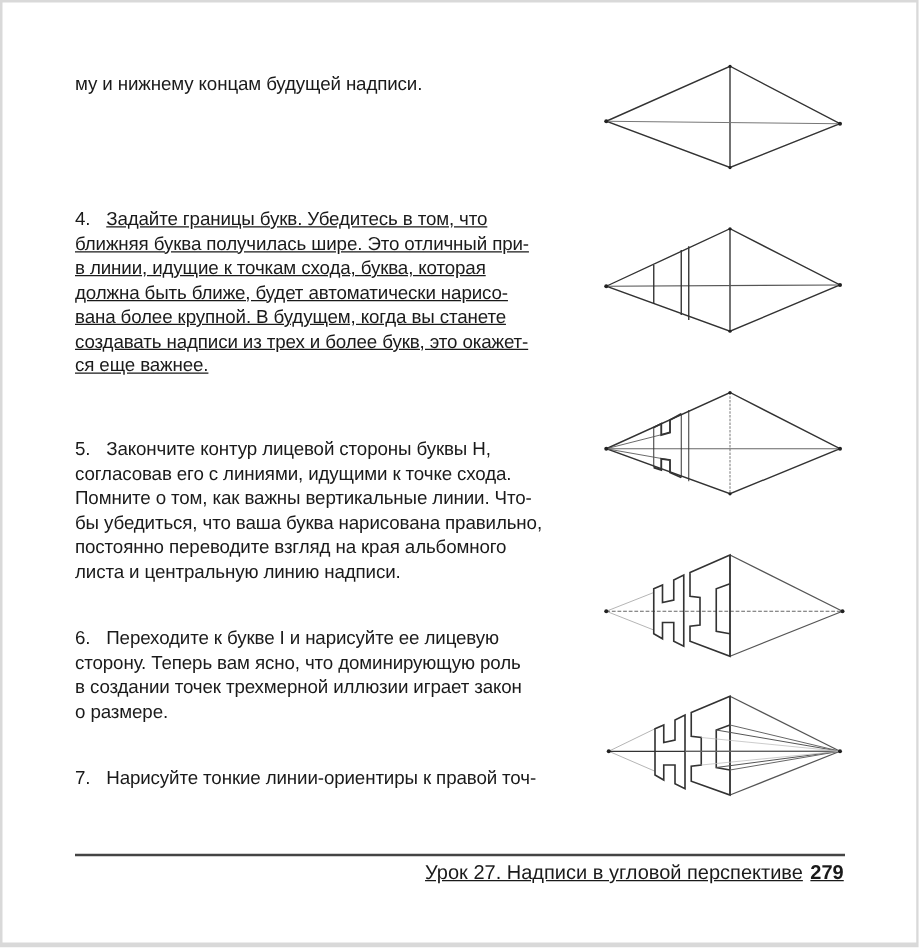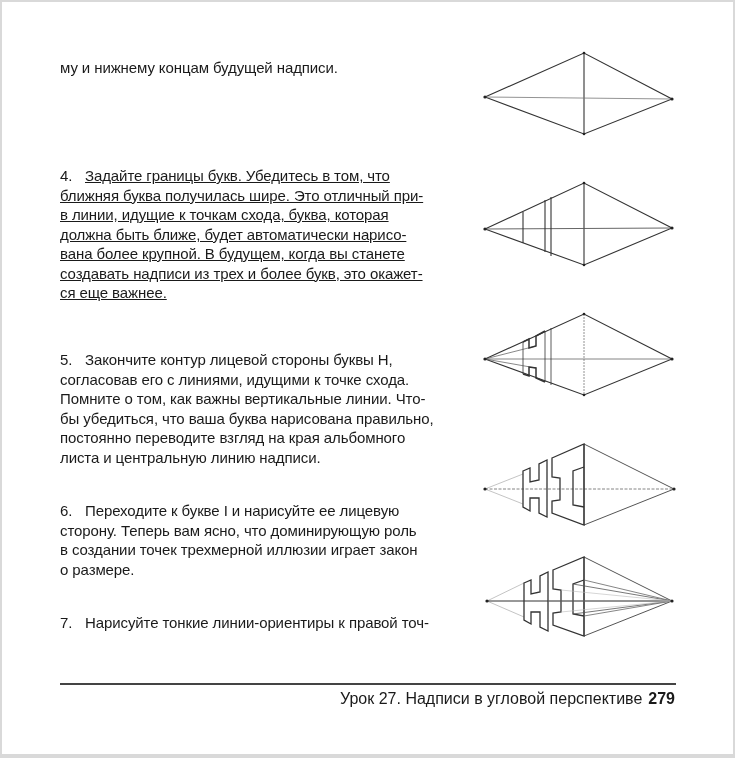--- a/index.html
+++ b/index.html
@@ -14,21 +14,21 @@
   .step {
     position: absolute; left: 60px; width: 410px;
     font-size: 15px; line-height: 19.5px; letter-spacing: -0.1px;
   }
   .step .line { display: block; white-space: nowrap; }
   .step .num { display: inline-block; width: 25px; }
   .fig { position: absolute; left: 470px; width: 220px; height: 110px; }
   .fig svg { width: 220px; height: 110px; display: block; }
   .rule { position: absolute; left: 60px; top: 683px; width: 616px; height: 2px; background: #444; }
   .footer {
-    position: absolute; right: 60px; top: 690px; font-size: 16px; white-space: nowrap;
+    position: absolute; right: 60px; top: 690px; font-size: 16px; white-space: nowrap; text-decoration: underline;
   }
   .footer .page { font-weight: bold; margin-left: 6px; }
 </style>
 </head>
 <body>
 
 <div class="frame"></div>
 
 <div class="step" style="top:58px;">
   <span class="line">му и нижнему концам будущей надписи.</span>

